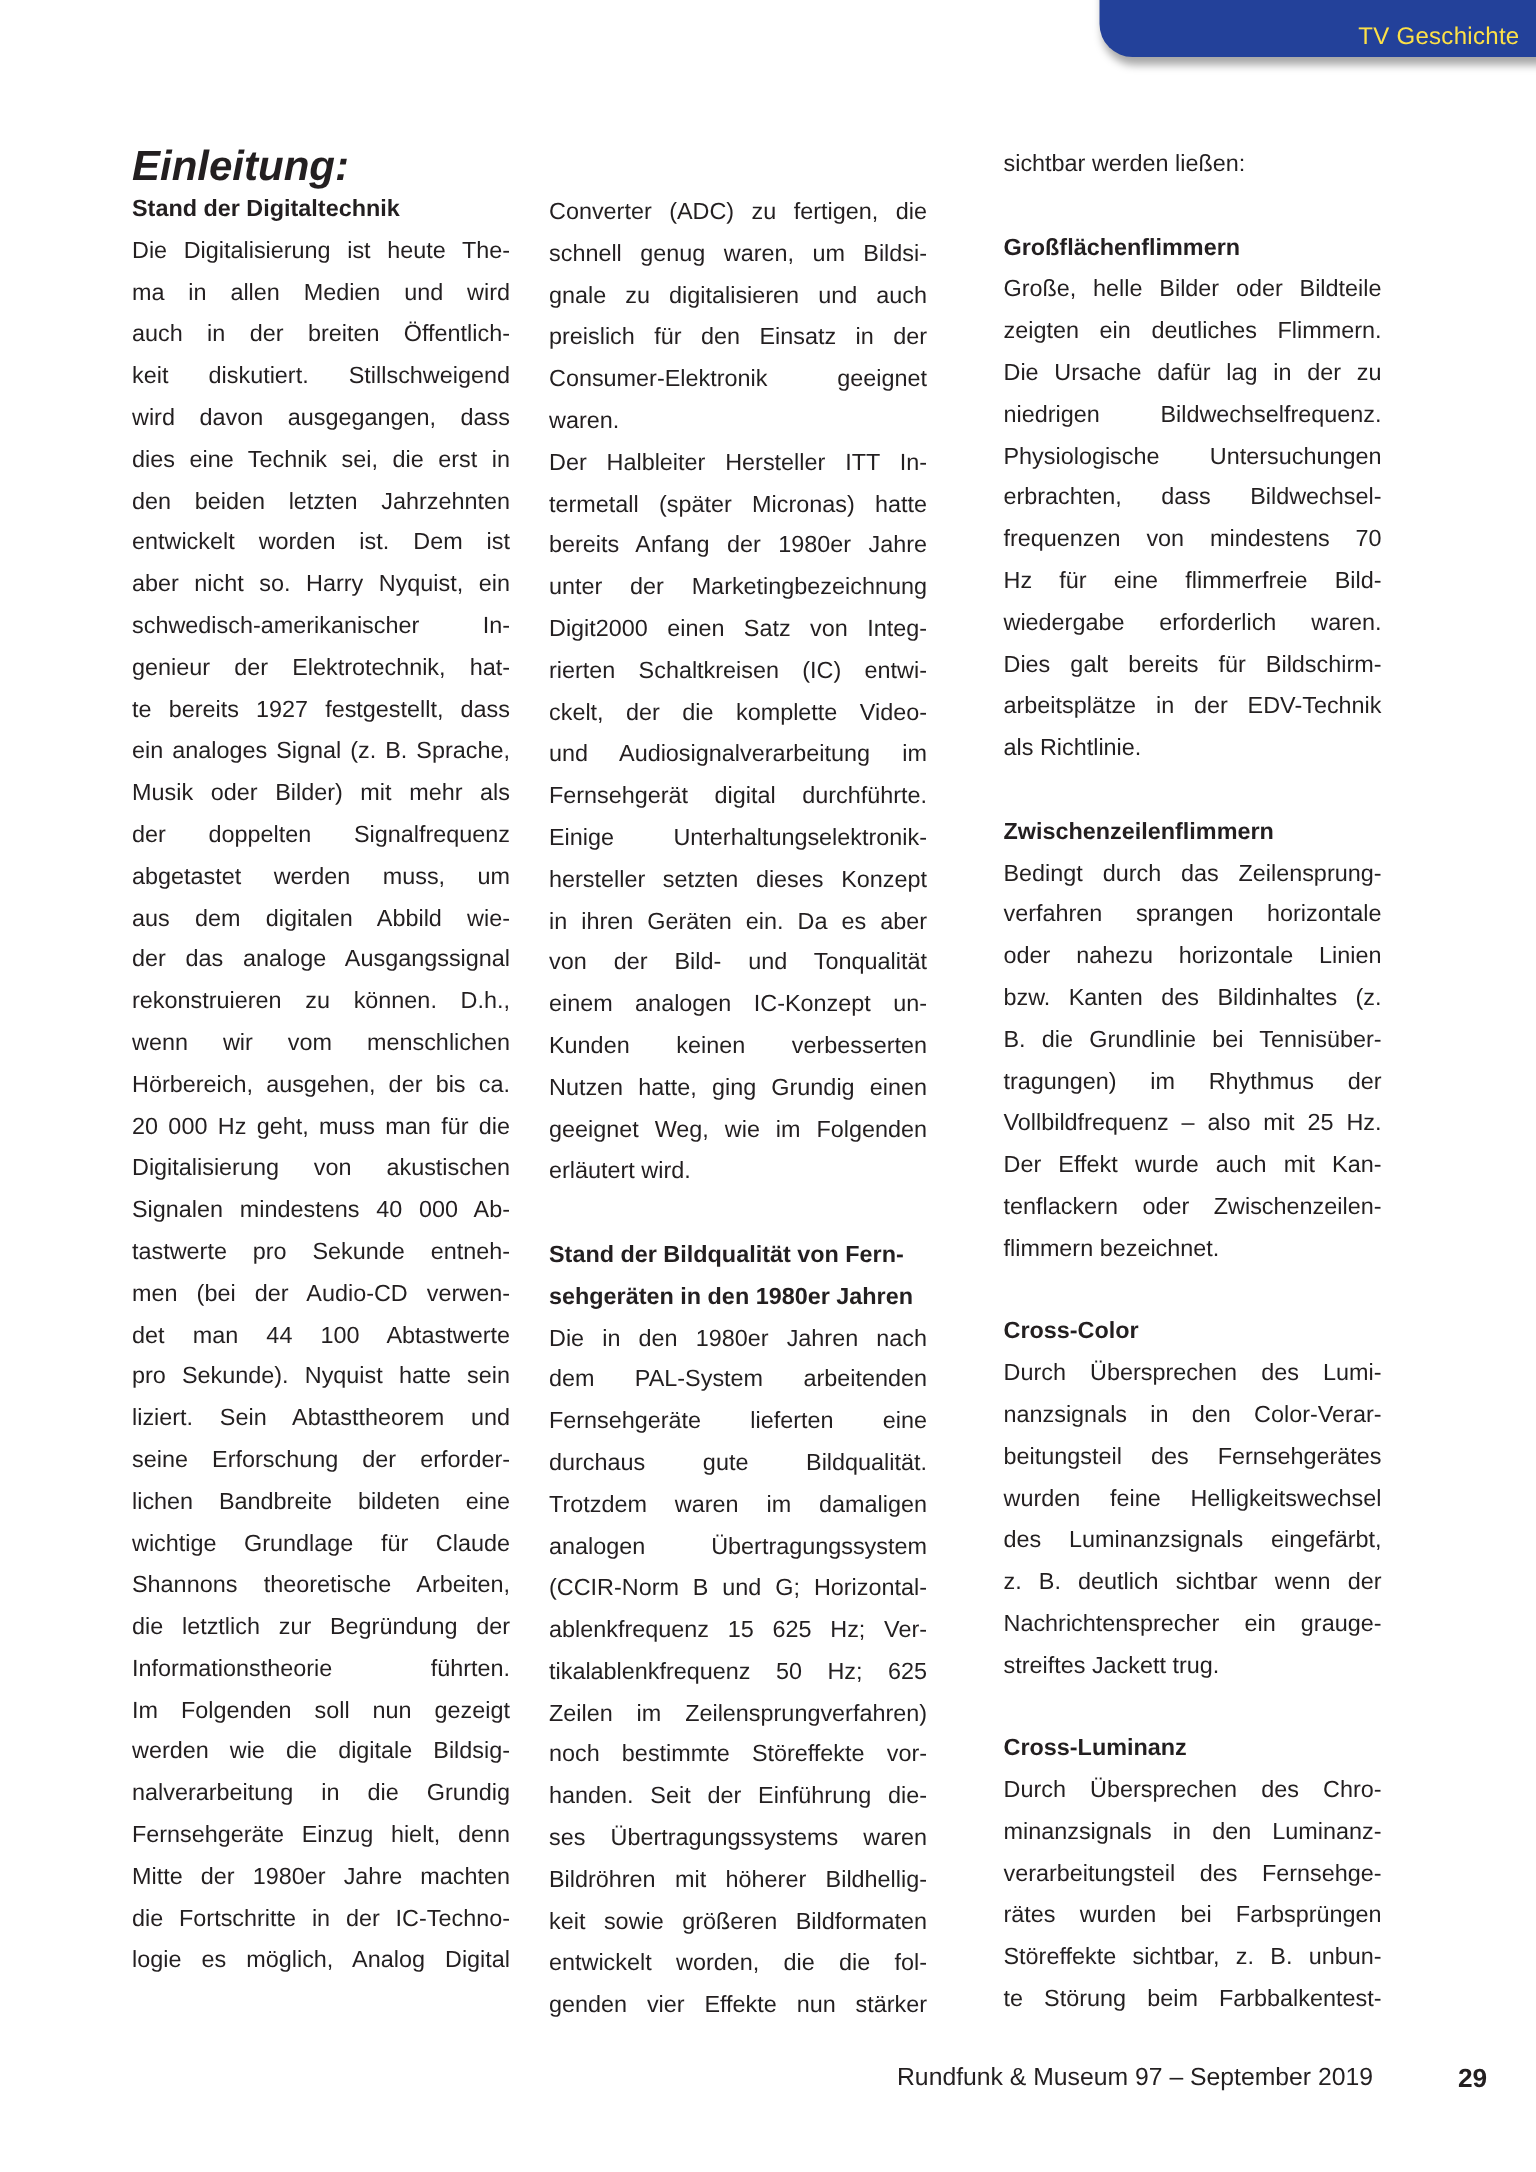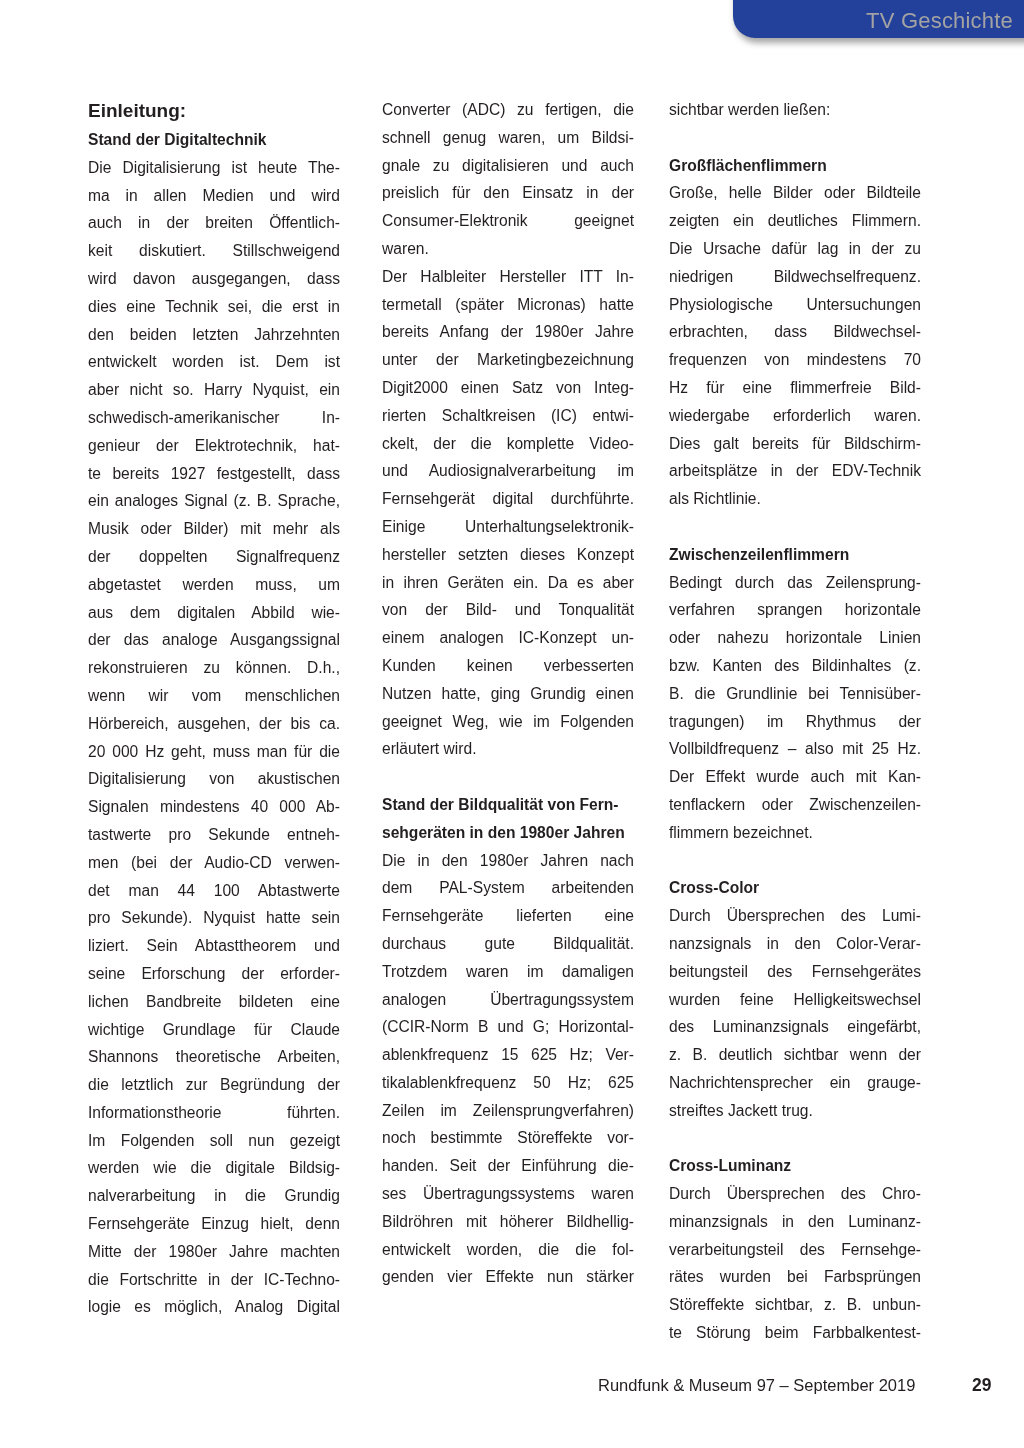--- a/index.html
+++ b/index.html
@@ -1,32 +1,32 @@
 <!DOCTYPE html>
 <html><head>
   <meta charset="utf-8">
   <style>
     html, body { margin: 0; padding: 0; background: #ffffff; }
     body { width: 1024px; height: 1448px; position: relative; overflow: hidden;
            font-family: "Liberation Sans", "DejaVu Sans", sans-serif; color: #231f20; }
     .header-tab { position: absolute; left: 733px; top: -20px; width: 320px; height: 58px;
                   background: #23419a; border-radius: 0 0 0 22px;
                   box-shadow: 2px 5px 6px rgba(0,0,0,0.35); }
-    .header-tab span { position: absolute; right: 40px; bottom: 4px; color: #a3a3a3;
-                       font-size: 22px; letter-spacing: 0.2px; }
+    .header-tab span { position: absolute; right: 40px; bottom: 4px; color: #fde047;
+                       font-size: 16px; letter-spacing: 0.2px; }
     .column { position: absolute; top: 96px; width: 252px; font-size: 15.6px; }
     .col1 { left: 88px; }
-    .col2 { left: 382px; }
+    .col2 { left: 366px; margin-top: 32px; }
     .col3 { left: 669px; }
     .line { height: 27.8px; line-height: 27.8px; white-space: nowrap;
             text-align: justify; text-align-last: justify; }
     .line.last { text-align-last: left; }
     .line.blank { }
     .heading { font-weight: bold; text-align-last: left; }
-    .title { font-weight: bold; font-size: 19px; height: 30px; line-height: 30px;
+    .title { font-weight: bold; font-style: italic; font-size: 28px; height: 30px; line-height: 30px;
              text-align-last: left; }
     .footer { position: absolute; top: 1376px; left: 598px; font-size: 16.5px; color: #231f20; }
     .page-number { position: absolute; top: 1375px; left: 972px; font-size: 17.5px; font-weight: bold; }
   </style>
 </head>
 <body>
 
 <div class="header-tab">
   <span>TV Geschichte</span>
 </div>
@@ -112,20 +112,21 @@
     <div class="line">Trotzdem waren im damaligen</div>
     <div class="line">analogen Übertragungssystem</div>
     <div class="line">(CCIR-Norm B und G; Horizontal-</div>
     <div class="line">ablenkfrequenz 15 625 Hz; Ver-</div>
     <div class="line">tikalablenkfrequenz 50 Hz; 625</div>
     <div class="line">Zeilen im Zeilensprungverfahren)</div>
     <div class="line">noch bestimmte Störeffekte vor-</div>
     <div class="line">handen. Seit der Einführung die-</div>
     <div class="line">ses Übertragungssystems waren</div>
     <div class="line">Bildröhren mit höherer Bildhellig-</div>
+    <div class="line">keit sowie größeren Bildformaten</div>
     <div class="line">entwickelt worden, die die fol-</div>
     <div class="line">genden vier Effekte nun stärker</div>
   </div>
 <div class="column col3">
     <div class="line last">sichtbar werden ließen:</div>
     <div class="line blank"></div>
     <div class="line heading">Großflächenflimmern</div>
     <div class="line">Große, helle Bilder oder Bildteile</div>
     <div class="line">zeigten ein deutliches Flimmern.</div>
     <div class="line">Die Ursache dafür lag in der zu</div>

